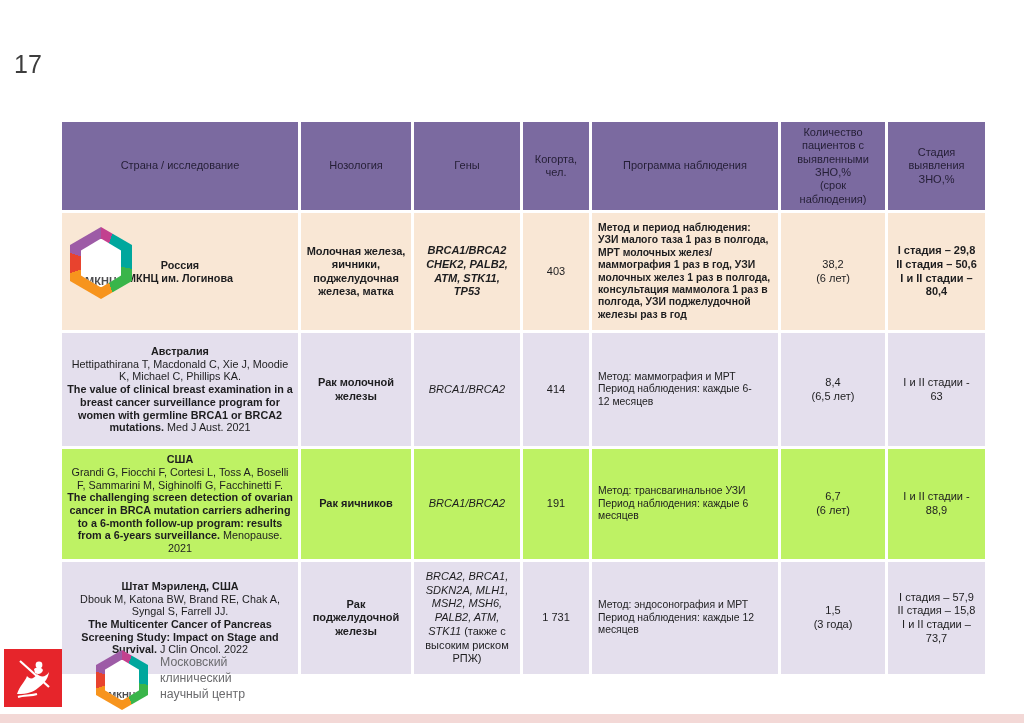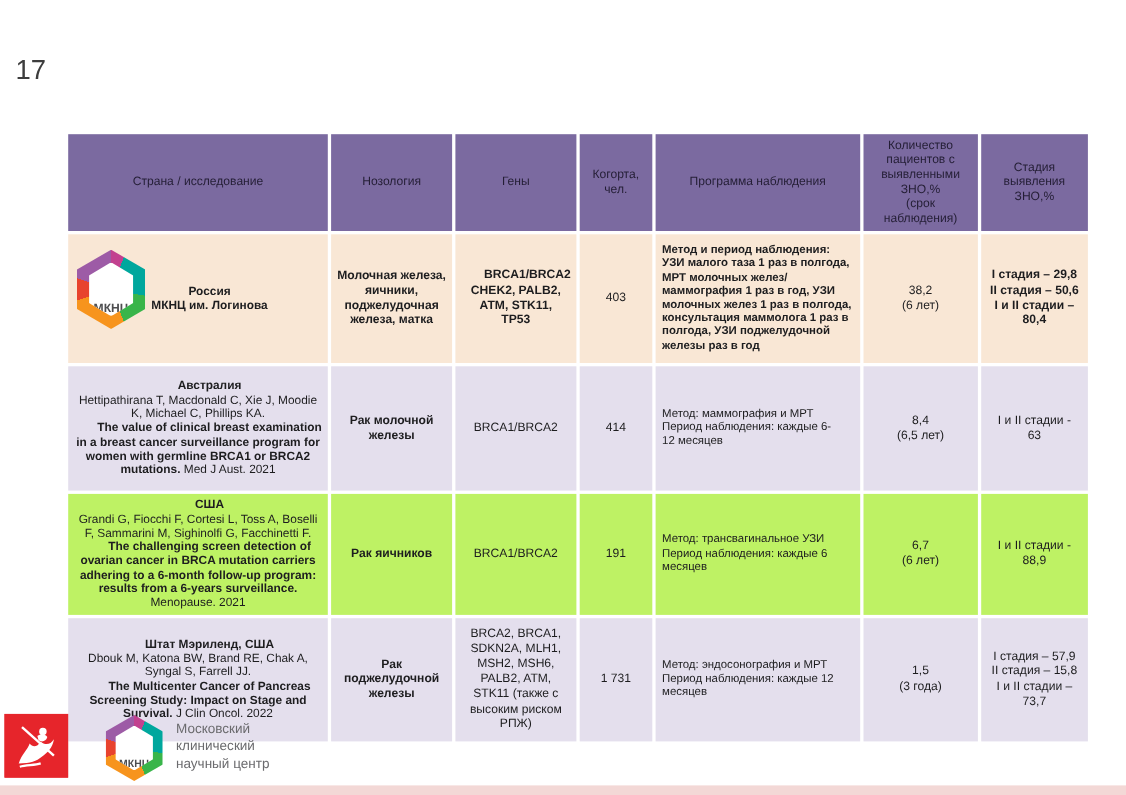--- a/index.html
+++ b/index.html
@@ -16,22 +16,22 @@
   .data-table th{background:#7b6aa0;color:#241e35;font-size:11px;font-weight:400;text-align:center;
                  vertical-align:middle;white-space:pre-line;line-height:1.22;height:84px;padding:2px 4px;}
   .data-table td{font-size:11px;text-align:center;vertical-align:middle;line-height:1.2;padding:3px 5px;}
   tr.r1 td{background:#f9e7d5;height:111px;}
   tr.r2 td{background:#e4dfed;height:107px;}
   tr.r3 td{background:#bef264;height:104px;}
   tr.r4 td{background:#e4dfed;height:106px;}
   td.c1{font-size:10.8px;line-height:1.18;position:relative;}
   td.program{text-align:left;white-space:pre-line;font-size:10.4px;line-height:1.2;padding:3px 6px;}
   td.pre{white-space:pre-line;line-height:1.25;}
-  .bold{font-weight:700;margin-left:21px;}
-  .italic{}
+  .bold{font-weight:700;}
+  .italic{font-style:italic;}
 
   
   .hex{position:absolute;}
   .hex .ring{position:absolute;inset:0;
     clip-path:polygon(50% 0,100% 25%,100% 75%,50% 100%,0 75%,0 25%);
     background:conic-gradient(#c2418f 0 6%,#00a79d 6% 28%,#39b54a 28% 44%,#f7941d 44% 70%,#e8432e 70% 80%,#9d5ba6 80% 100%);}
   .hex .inner{position:absolute;inset:16% 17%;background:#ffffff;
     clip-path:polygon(50% 0,100% 25%,100% 75%,50% 100%,0 75%,0 25%);
     display:flex;align-items:flex-end;justify-content:center;}
   .hex-lg{left:8px;top:14px;width:62px;height:72px;}

